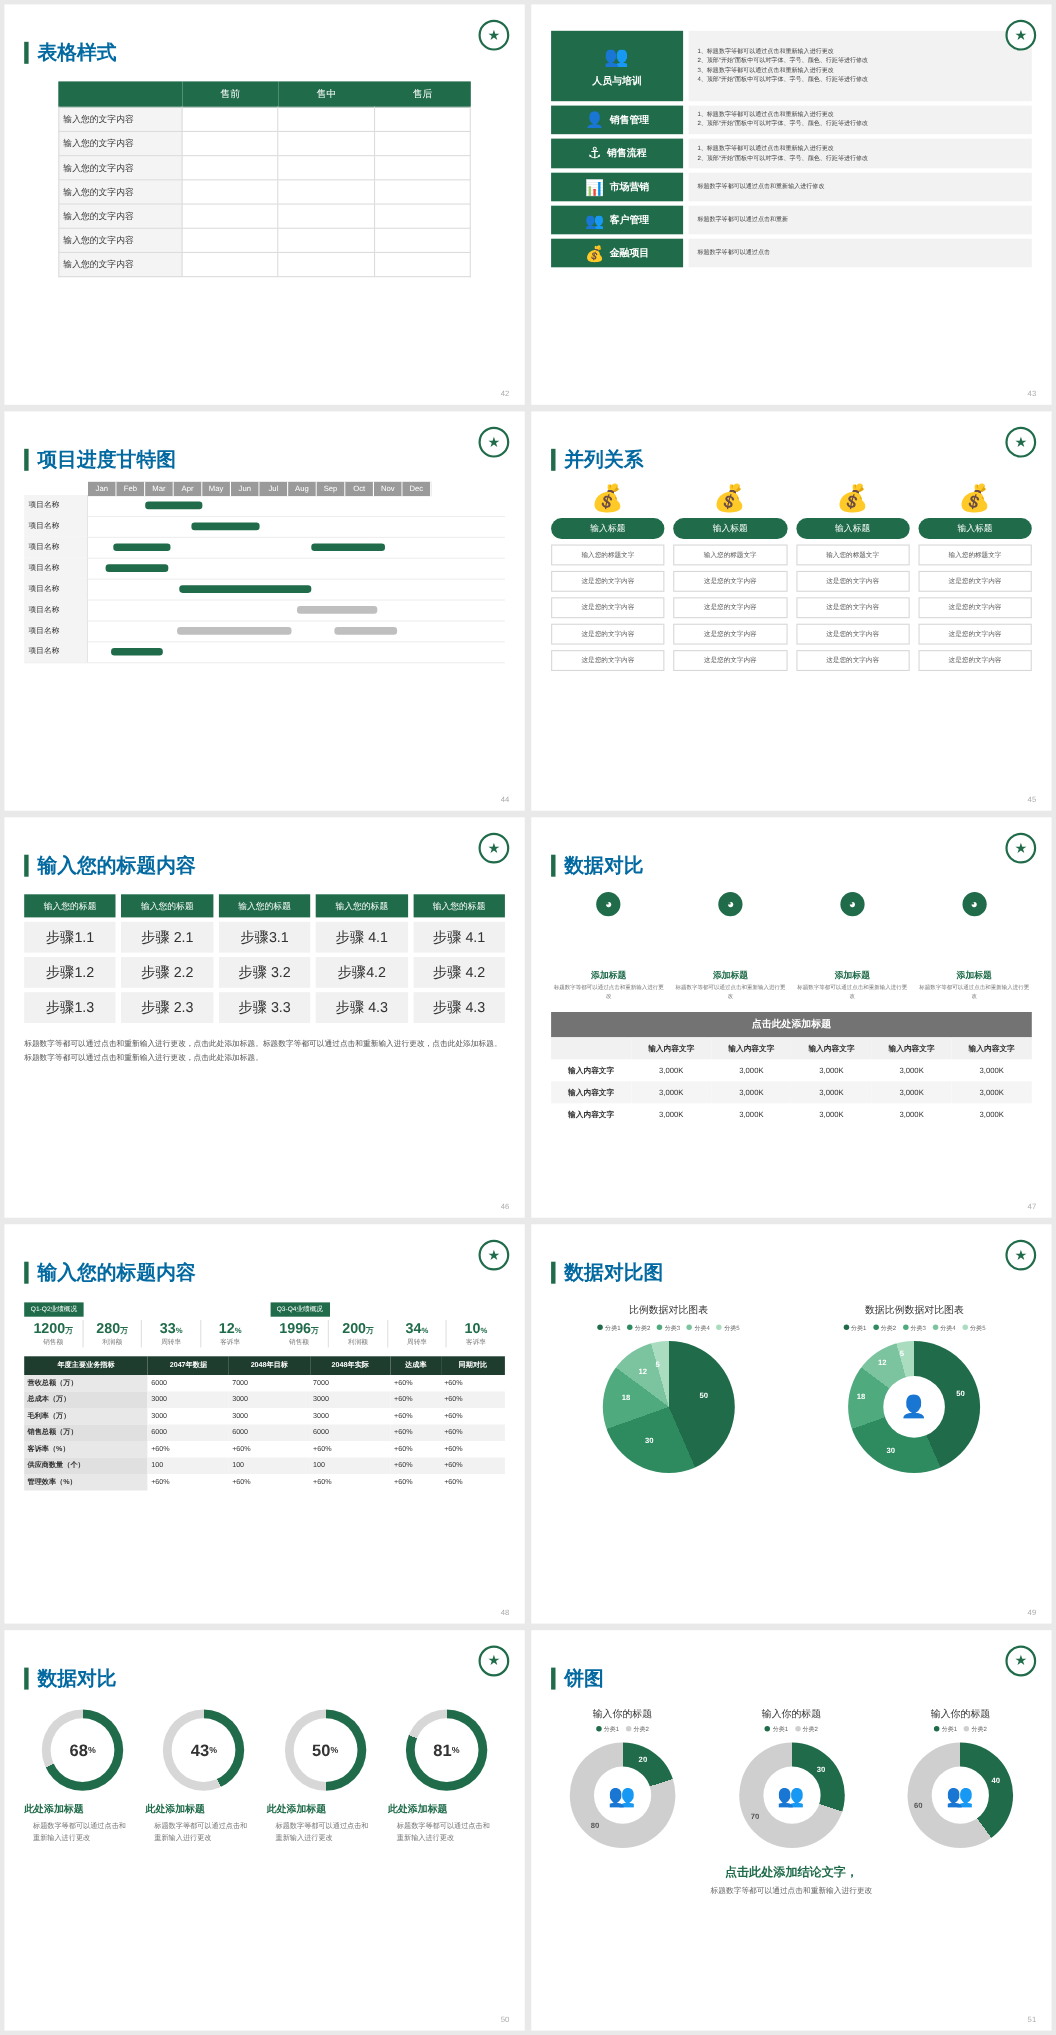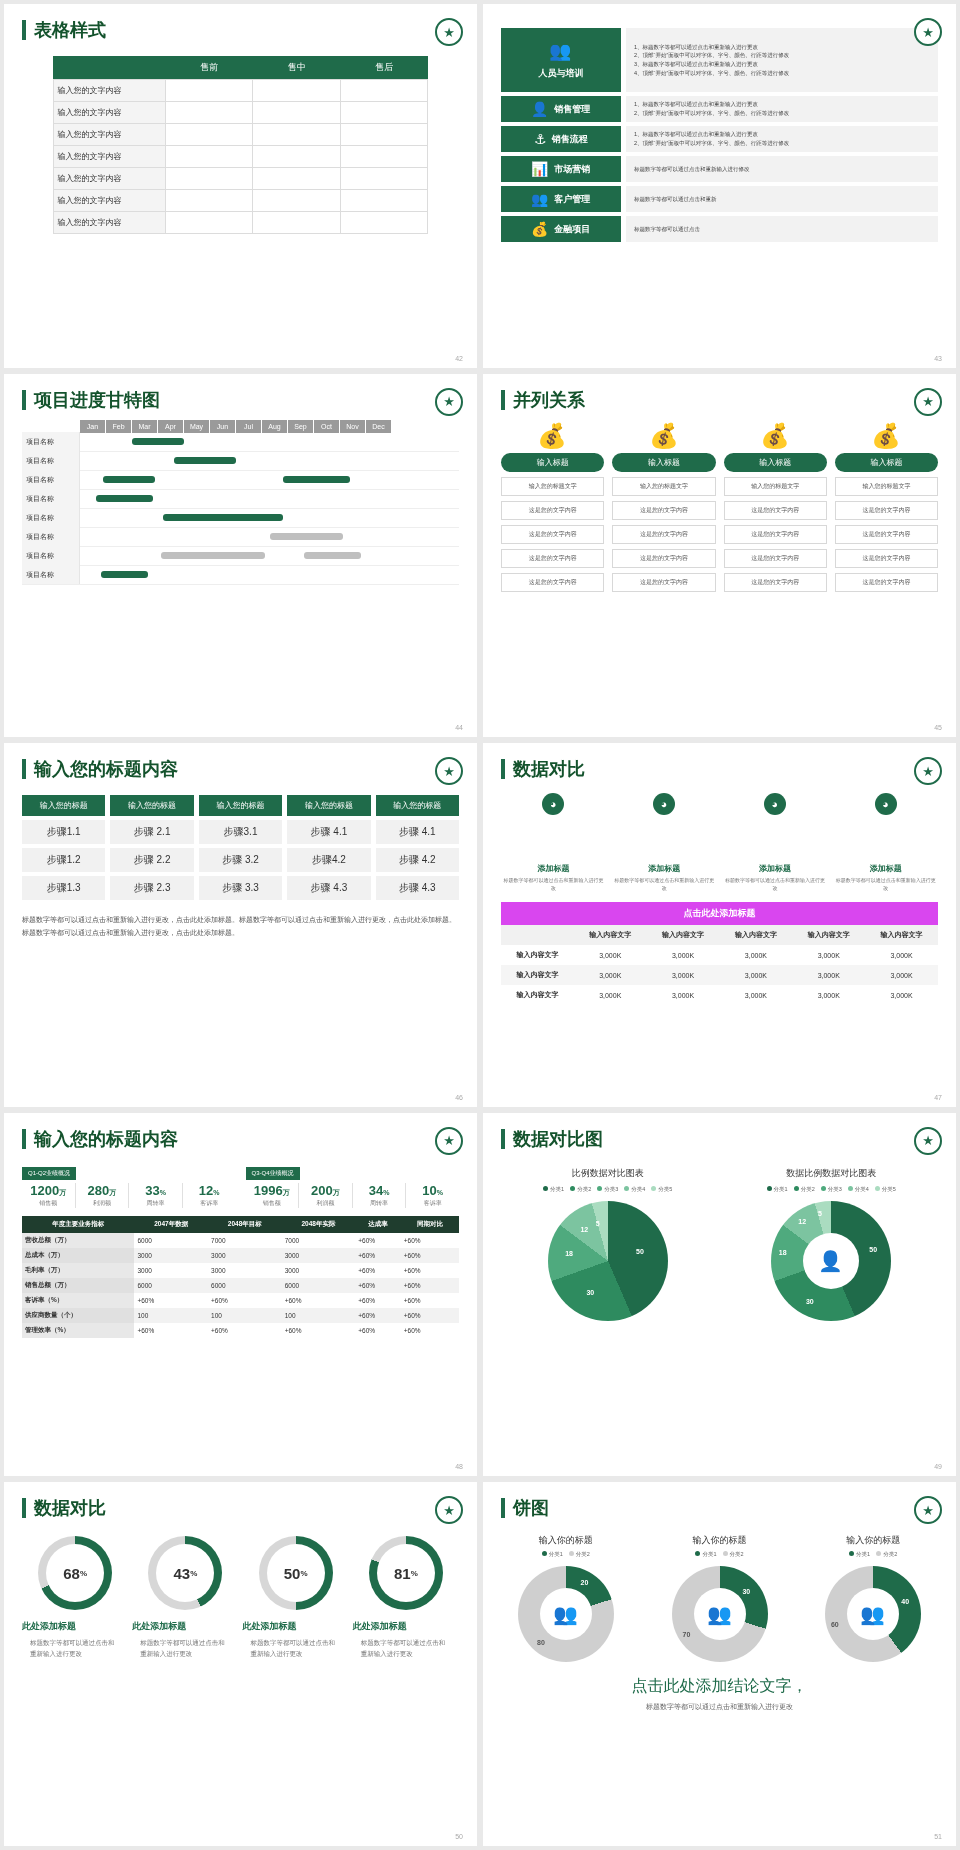--- a/index.html
+++ b/index.html
@@ -19,22 +19,23 @@
     padding:4px;
   }
   .slide {
     background:#fff;
     position:relative;
     padding:14px 18px 8px 18px;
     overflow:hidden;
   }
   .slide-title {
     display:flex; align-items:center;
-    font-size:18px; font-weight:bold; color:#14532d;
+    font-size:18px; font-weight:bold; color:#0369a1;
     margin-bottom:6px;
+    margin-top:18px;
   }
   .slide-title .bar {
     width:4px; height:20px; background:#1f6b4a; margin-right:8px;
   }
   .pagenum {
     position:absolute; right:14px; bottom:6px;
     font-size:7px; color:#aaa;
   }
   .logo {
     position:absolute; right:14px; top:14px;
@@ -81,31 +82,31 @@
   .p45 { display:flex; gap:8px; margin-top:12px; }
   .p45col { flex:1; display:flex; flex-direction:column; align-items:center; gap:5px; }
   .coinicon { font-size:24px; color:#1f6b4a; line-height:1; }
   .p45head { background:#1f6b4a; color:#fff; font-size:8px; padding:4px 0; width:100%; text-align:center; border-radius:11px; }
   .p45cell { border:1px solid #d8d8d8; width:100%; text-align:center; font-size:6px; color:#555; padding:4px 0; }
 
   
   .s46head { display:flex; gap:5px; margin-top:14px; }
   .s46h { flex:1; background:#1f6b4a; color:#fff; font-size:8px; text-align:center; padding:5px 0; }
   .s46row { display:flex; gap:5px; margin-top:4px; }
-  .s46c { flex:1; background:#f1f1f1; font-size:10px; color:#333; text-align:center; padding:5px 0; }
+  .s46c { flex:1; background:#f1f1f1; font-size:13px; color:#333; text-align:center; padding:5px 0; }
   .s46text { margin-top:14px; font-size:7px; color:#555; line-height:1.8; }
 
   
   .c47 { display:flex; gap:6px; margin-top:12px; }
   .c47col { flex:1; text-align:center; }
   .c47circ { width:22px;height:22px;border-radius:50%;background:#1f6b4a;color:#fff;margin:0 auto 4px auto;font-size:11px;display:flex;align-items:center;justify-content:center; }
   .c47t { color:#1f6b4a; font-size:8px; font-weight:bold; margin-bottom:3px;margin-top:48px; }
   .c47d { font-size:5px; color:#777; line-height:1.5; }
   .tbl47 { width:100%; border-collapse:collapse; margin-top:10px; font-size:7px; }
-  .tbl47 .hd { background:#d946ef; color:#fff; text-align:center; font-size:9px; font-weight:bold; padding:5px; }
+  .tbl47 .hd { background:#737373; color:#fff; text-align:center; font-size:9px; font-weight:bold; padding:5px; }
   .tbl47 th { background:#f1f1f1; color:#333; font-size:7px; font-weight:bold; padding:5px 2px; text-align:center; }
   .tbl47 td { padding:5px 2px; text-align:center; font-size:7px; color:#333; }
   .tbl47 tr.alt td { background:#f5f5f5; }
   .tbl47 td.first, .tbl47 th.first { font-weight:bold; }
 
   
   .k48wrap { display:flex; gap:10px; margin-top:10px; }
   .k48grp { flex:1; }
   .k48tag { background:#1f6b4a; color:#fff; font-size:6px; display:inline-block; padding:2px 6px; margin-bottom:3px; }
   .k48row { display:flex; }
@@ -140,21 +141,21 @@
   .r50d { font-size:6.5px; color:#777; line-height:1.7; margin-top:4px; padding:0 8px; }
 
   
   .d51 { display:flex; gap:24px; margin-top:14px; }
   .d51col { flex:1; text-align:center; }
   .d51t { font-size:9px; color:#333; margin-bottom:4px; }
   .donut { position:relative; width:96px; height:96px; margin:4px auto 0 auto; border-radius:50%; }
   .donut .hole { position:absolute; left:22px; top:22px; width:52px;height:52px;border-radius:50%;background:#fff;display:flex;align-items:center;justify-content:center;color:#1f6b4a;font-size:20px; }
   .dlabel { position:absolute; font-size:7px; font-weight:bold; }
   .d51foot { text-align:center; margin-top:14px; }
-  .d51foot .big { color:#1f6b4a; font-size:16px; font-weight:normal; }
+  .d51foot .big { color:#1f6b4a; font-size:11px; font-weight:bold; }
   .d51foot .sub { color:#666; font-size:7px; margin-top:5px; }
 </style>
 </head>
 <body>
 
 <div class="grid">
 
   <div class="slide">
     <div class="slide-title">
       <span class="bar"></span>

